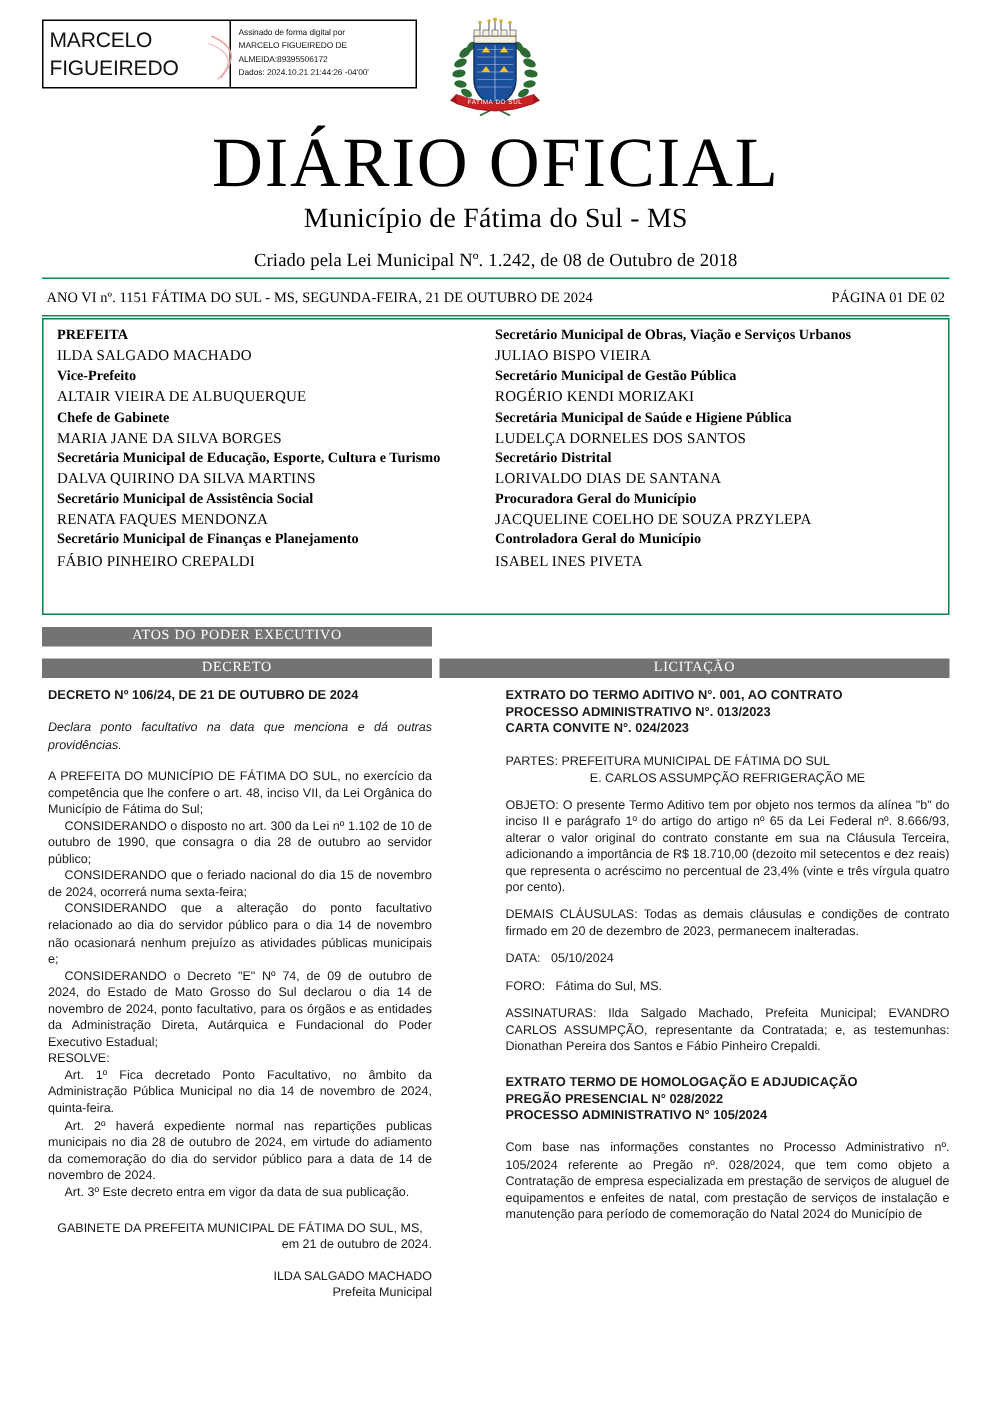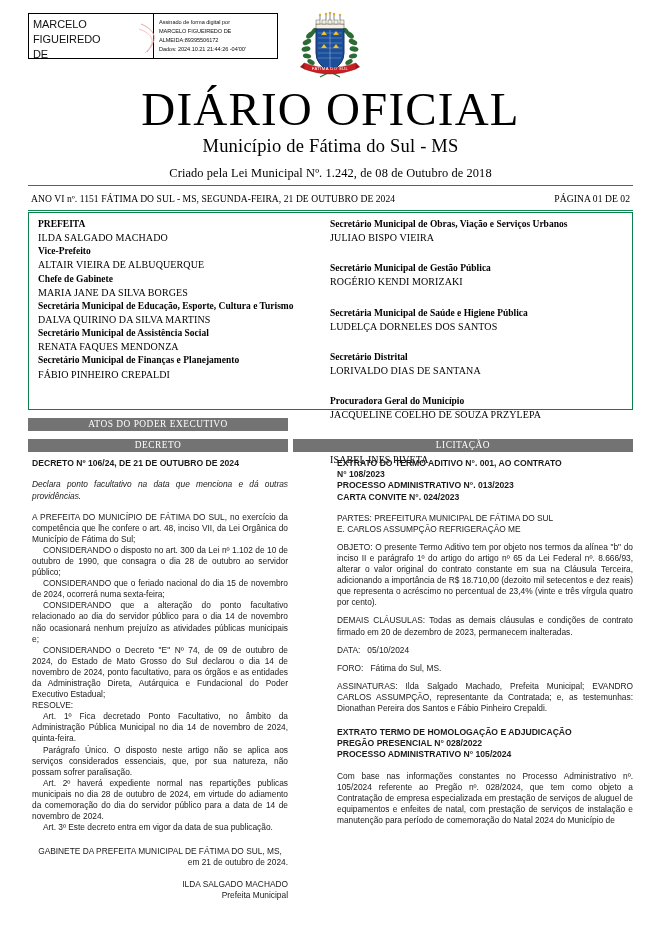--- a/index.html
+++ b/index.html
@@ -20,21 +20,21 @@
   .sig-wrap {
     position: absolute; left: 28px; top: 13px;
     width: 250px; height: 46px;
     border: 1px solid #000;
     display: flex; align-items: stretch;
     overflow: hidden;
   }
   .sig-left {
     width: 124px; padding: 3px 2px 0 4px;
     font-family: "Liberation Sans", sans-serif;
-    font-size: 11px; line-height: 1.38;
+    font-size: 14px; line-height: 1.38;
     letter-spacing: -0.1px;
     color: #111;
   }
   .sig-divider { width: 1px; background: #000; }
   .sig-right {
     flex: 1; padding: 4px 2px 0 5px;
     font-family: "Liberation Sans", sans-serif;
     font-size: 5.6px; line-height: 1.62;
     color: #111; letter-spacing: -0.05px;
   }
@@ -84,21 +84,21 @@
   }
   .off-col { padding: 0 6px 0 9px; }
   .off-col.left { width: 300px; }
   .off-col.right { width: 305px; padding-left: 10px; }
   .off-role {
     font-size: 9.5px; font-weight: bold; line-height: 1.38;
     text-align: justify; text-align-last: left;
   }
   .off-role.just { text-align: justify; }
   .off-name { font-size: 10px; line-height: 1.42; letter-spacing: 0.1px; }
-  .off-col.right .off-role { margin-top: 17px; }
+  .off-col.right .off-role { margin-top: 0; }
   .off-col.right .off-role:first-child { margin-top: 0; }
 
   
   .banner {
     background: #737373; color: #fff;
     font-size: 9.4px; letter-spacing: 0.5px;
     text-align: center;
     height: 13px; line-height: 13px;
   }
   .banner-atos { position: absolute; left: 28px; top: 418px; width: 260px; }
@@ -121,21 +121,21 @@
     line-height: 1.33;
   }
   .h-center.tight { line-height: 1.3; }
   .p { text-align: justify; margin: 0; }
   .p.ital { font-style: italic; }
   .indent { text-indent: 11px; }
   .spacer-sm { height: 7px; }
   .spacer-md { height: 10px; }
   .spacer-lg { height: 13px; }
   .right-al { text-align: right; }
-  .center-al { }
+  .center-al { text-align: center; }
   .nojust { text-align: left; }
 </style>
 </head>
 <body>
 
 <div class="page">
 
   <div class="sig-wrap">
     <div class="sig-left">
       <div>MARCELO FIGUEIREDO</div>
@@ -267,34 +267,32 @@
     <div class="spacer-md"></div>
     <p class="p ital">Declara ponto facultativo na data que menciona e dá outras providências.</p>
     <div class="spacer-md"></div>
     <p class="p">A PREFEITA DO MUNICÍPIO DE FÁTIMA DO SUL, no exercício da competência que lhe confere o art. 48, inciso VII, da Lei Orgânica do Município de Fátima do Sul;</p>
     <p class="p indent">CONSIDERANDO o disposto no art. 300 da Lei nº 1.102 de 10 de outubro de 1990, que consagra o dia 28 de outubro ao servidor público;</p>
     <p class="p indent">CONSIDERANDO que o feriado nacional do dia 15 de novembro de 2024, ocorrerá numa sexta-feira;</p>
     <p class="p indent">CONSIDERANDO que a alteração do ponto facultativo relacionado ao dia do servidor público para o dia 14 de novembro não ocasionará nenhum prejuízo as atividades públicas municipais e;</p>
     <p class="p indent">CONSIDERANDO o Decreto "E" Nº 74, de 09 de outubro de 2024, do Estado de Mato Grosso do Sul declarou o dia 14 de novembro de 2024, ponto facultativo, para os órgãos e as entidades da Administração Direta, Autárquica e Fundacional do Poder Executivo Estadual;</p>
     <p class="p nojust">RESOLVE:</p>
     <p class="p indent">Art. 1º Fica decretado Ponto Facultativo, no âmbito da Administração Pública Municipal no dia 14 de novembro de 2024, quinta-feira.</p>
-    <p class="p indent">Parágrafo Único. O disposto neste artigo não se aplica aos serviços considerados essenciais, que, por sua natureza, não possam sofrer paralisação.</p>
     <p class="p indent">Art. 2º haverá expediente normal nas repartições publicas municipais no dia 28 de outubro de 2024, em virtude do adiamento da comemoração do dia do servidor público para a data de 14 de novembro de 2024.</p>
     <p class="p indent nojust">Art. 3º Este decreto entra em vigor da data de sua publicação.</p>
     <div class="spacer-lg"></div>
     <p class="p nojust" style="text-align:center">GABINETE DA PREFEITA MUNICIPAL DE FÁTIMA DO SUL, MS,</p>
     <p class="p right-al">em 21 de outubro de 2024.</p>
     <div class="spacer-md"></div>
     <p class="p right-al">ILDA SALGADO MACHADO</p>
     <p class="p right-al">Prefeita Municipal</p>
   </div>
 
   <div class="col col-right">
     <div class="h-center tight">EXTRATO DO TERMO ADITIVO N°. 001, AO CONTRATO</div>
-    <div class="h-center tight">N° 108/2023</div>
     <div class="h-center tight">PROCESSO ADMINISTRATIVO N°. 013/2023</div>
     <div class="h-center tight">CARTA CONVITE N°. 024/2023</div>
     <div class="spacer-md"></div>
     <p class="p nojust">
       <span>PARTES:</span>
       <span>PREFEITURA MUNICIPAL DE FÁTIMA DO SUL</span>
     </p>
     <p class="p center-al">E. CARLOS ASSUMPÇÃO REFRIGERAÇÃO ME</p>
     <div class="spacer-sm"></div>
     <p class="p">OBJETO: O presente Termo Aditivo tem por objeto nos termos da alínea "b" do inciso II e parágrafo 1º do artigo do artigo nº 65 da Lei Federal nº. 8.666/93, alterar o valor original do contrato constante em sua na Cláusula Terceira, adicionando a importância de R$ 18.710,00 (dezoito mil setecentos e dez reais) que representa o acréscimo no percentual de 23,4% (vinte e três vírgula quatro por cento).</p>

